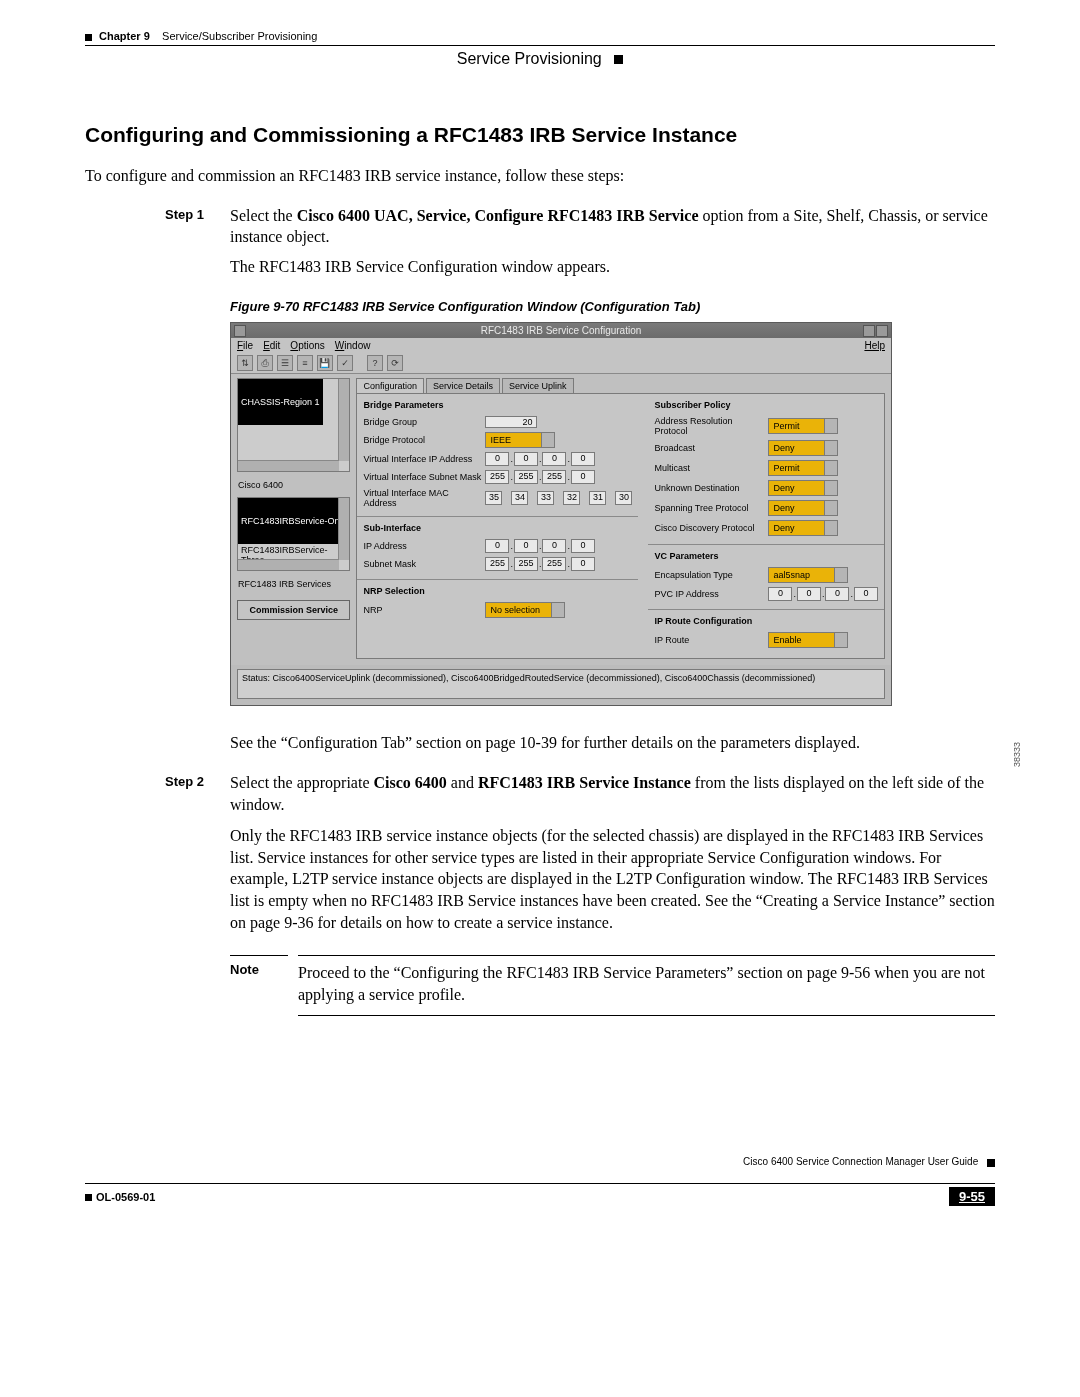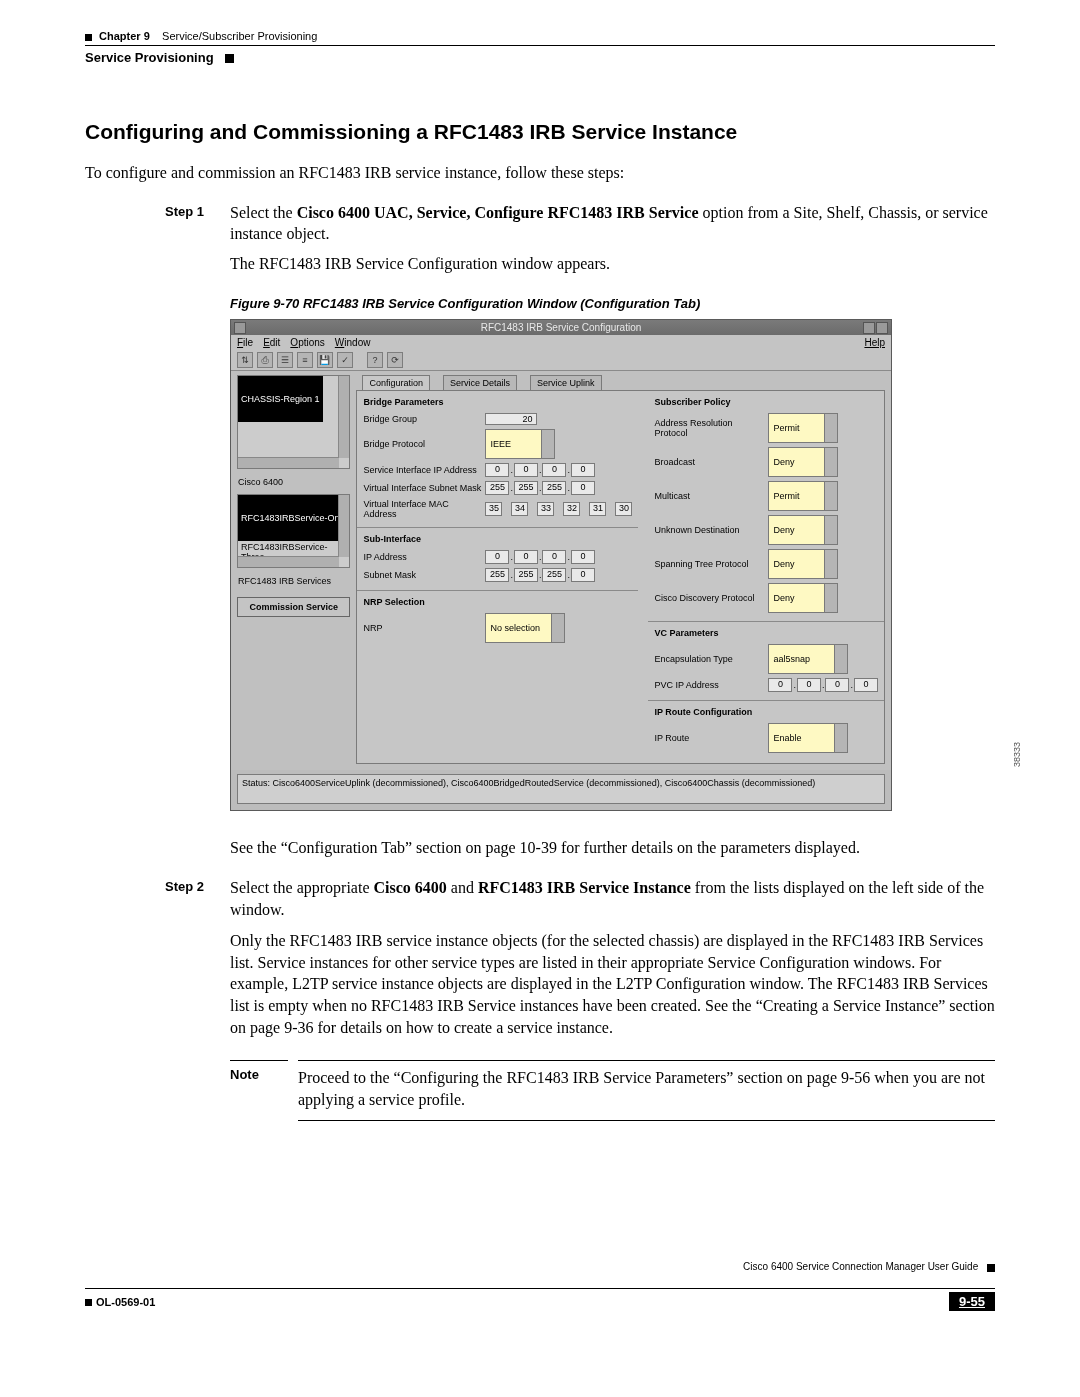--- a/index.html
+++ b/index.html
@@ -19,23 +19,23 @@
   .hdr {
     font-family: Arial, Helvetica, sans-serif;
     font-size: 11px;
     border-bottom: 1px solid #000;
     padding-bottom: 3px;
     margin-bottom: 4px;
   }
   .hdr .chap { font-weight: bold; }
   .subhdr {
     font-family: Arial, Helvetica, sans-serif;
-    font-size: 13px;
-    font-weight: bold;
-    text-align: left;
+    font-size: 16px;
+    font-weight: normal;
+    text-align: center;
     margin-bottom: 55px;
   }
   .subhdr .sq {
     display: inline-block; width: 9px; height: 9px; background: #000; margin-left: 8px; vertical-align: middle;
   }
   
   h2.sec {
     font-family: Arial, Helvetica, sans-serif;
     font-size: 21px;
     font-weight: bold;
@@ -82,33 +82,33 @@
   .work { display:flex; padding:4px 6px 6px 6px; gap:6px; background:#c0c0c0;}
   .left { width:130px; display:flex; flex-direction:column; gap:6px;}
   .listbox { background:#ccc; border:1px solid #7a7a7a; height:78px; overflow:hidden; position:relative; font-size:9px;}
   .listbox .sel { background:#000; color:#fff; padding:18px 3px; display:inline-block;}
   .listbox .item { padding:1px 3px;}
   .listbox .scroll-v{ position:absolute; right:0; top:0; bottom:10px; width:10px; background:#b0b0b0; border-left:1px solid #888;}
   .listbox .scroll-h{ position:absolute; left:0; right:10px; bottom:0; height:10px; background:#b0b0b0; border-top:1px solid #888;}
   .panel-label{ font-size:9px; margin:2px 0 1px 1px;}
   .commbtn{ background:#c4c4c4; border:1px solid #666; padding:4px 2px; text-align:center; font-weight:bold; font-size:9px; margin-top:4px;}
   .right{ flex:1; }
-  .tabs{ display:flex; gap:13px;margin-left:6px;}
+  .tabs{ display:flex; gap:2px;}
   .tab{ padding:2px 6px; font-size:9px; border:1px solid #7a7a7a; background:#b8b8b8; border-bottom:none;}
   .tab.active{ background:#c8c8c8;}
   .pane{ border:1px solid #7a7a7a; background:#c6c6c6; padding:6px; }
   .cols{ display:flex; gap:22px;}
   .col{ flex:1;}
   .grp-title{ font-weight:bold; font-size:9px; margin:0 0 6px 0; display:block;}
   .grp-sep{ border-top:1px solid #8a8a8a; margin:8px -6px 6px -6px;}
   .frow{ display:flex; align-items:center; margin-bottom:4px; gap:4px;}
   .flab{ width:118px; font-size:9px;}
   .flab2{ width:110px; font-size:9px;}
   .finput{ background:#e9e9e9; border:1px solid #7a7a7a; height:12px; font-size:9px; text-align:right; padding:0 4px; box-sizing:border-box;}
-  .fsel{ background:#fef9c3; border:1px solid #7a7a7a; height:30px; font-size:9px; padding:0 2px 0 4px; box-sizing:border-box; display:flex; align-items:center; position:relative;text-align:center;}
+  .fsel{ background:#eab308; border:1px solid #7a7a7a; height:16px; font-size:9px; padding:0 2px 0 4px; box-sizing:border-box; display:flex; align-items:center; position:relative;text-align:center;}
   .fsel .arr{ position:absolute; right:0; top:0; bottom:0; width:12px; background:#b5b5b5; border-left:1px solid #7a7a7a;}
   .oct{ display:flex; gap:0; align-items:center;}
   .oct .o{ width:22px; background:#e9e9e9; border:1px solid #7a7a7a; height:12px; font-size:9px; text-align:center;}
   .oct .d{ padding:0 1px;}
   .mac{ display:flex; gap:9px;}
   .mac .o{ width:15px; background:#e9e9e9; border:1px solid #7a7a7a; height:12px; font-size:9px; text-align:center;}
   .status{ border:1px solid #7a7a7a; background:#cfcfcf; margin:4px 6px 6px 6px; padding:3px 4px; font-size:9px; height:22px;}
   .figno{ position:absolute; right:68px; font-size:9px; transform:rotate(-90deg); transform-origin:right top; color:#555; font-family:Arial; }
   
   .post { margin-left:145px; margin-top:26px;}
@@ -218,21 +218,21 @@
                   <div class="finput" style="width:52px">20</div>
                 </div>
               <div class="frow">
                   <div class="flab">Bridge Protocol</div>
                   <div class="fsel" style="width:70px">
                     <span>IEEE</span>
                     <span class="arr"></span>
                   </div>
                 </div>
               <div class="frow">
-                  <div class="flab">Service Interface IP Address</div>
+                  <div class="flab">Virtual Interface IP Address</div>
                 <div class="oct">
                     <div class="o">0</div>
                     <div class="d">.</div>
                     <div class="o">0</div>
                     <div class="d">.</div>
                     <div class="o">0</div>
                     <div class="d">.</div>
                     <div class="o">0</div>
                   </div>
                 </div>

